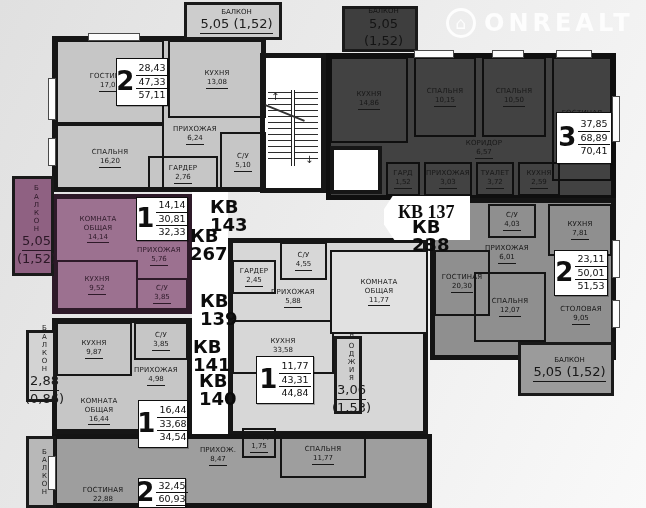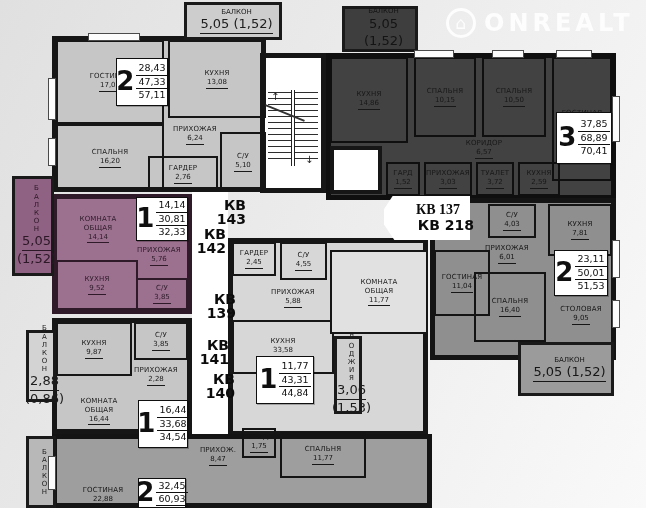--- a/index.html
+++ b/index.html
@@ -24,21 +24,21 @@
   .infobox .num{font-size:26px;font-weight:bold;line-height:.9;}
   .infobox .vals{display:flex;flex-direction:column;font-size:9.5px;line-height:1.3;}
   .infobox .vals span{padding:0 2px;}
   .infobox .vals span.u{border-bottom:1px solid #0f0f0f;}
   .balcony{position:absolute;border:3px solid #1a1a1a;box-sizing:border-box;z-index:2;
            display:flex;flex-direction:column;align-items:center;justify-content:center;text-align:center;padding-left:7px;}
   .b-label{font-size:7px;line-height:1.2;}
   .vtext{display:inline-block;width:9px;word-break:break-all;line-height:1.15;font-size:7px;}
   .b-area{font-size:13px;line-height:1.3;}
   .b-area.u{border-bottom:1px solid currentColor;}
-  .kv{position:absolute;z-index:6;font-weight:bold;color:#0c0c0c;font-size:14px;line-height:1.02;text-align:right;}
+  .kv{position:absolute;z-index:6;font-weight:bold;color:#0c0c0c;font-size:18px;line-height:1.02;text-align:left;}
   .window{position:absolute;background:#fcfcfc;border:1px solid #4a4a4a;box-sizing:border-box;z-index:5;}
   #stairwell{position:absolute;left:260px;top:53px;width:66px;height:140px;background:#fff;
              border:5px solid #161616;box-sizing:border-box;z-index:2;}
   #stairs{position:absolute;left:268px;top:92px;width:50px;height:72px;z-index:3;
           background:repeating-linear-gradient(to bottom,#2e2e2e 0 1px,transparent 1px 6px);}
   #stairs-mid{position:absolute;left:291px;top:90px;width:2px;height:76px;background:#fff;
               border-left:1px solid #222;border-right:1px solid #222;z-index:4;}
   #stairs-diag{position:absolute;left:264px;top:112px;width:42px;height:2px;background:#333;
                transform:rotate(22deg);z-index:4;}
   .arrow{position:absolute;z-index:5;font-size:10px;color:#222;line-height:1;}
@@ -167,36 +167,36 @@
       <div class="room walled" style="position: absolute; left: 56px; top: 322px; width: 76px; height: 54px; color: rgb(26, 26, 26); border-color: rgb(22, 22, 22);">
         <div class="room-label">КУХНЯ</div>
         <div class="room-area">9,87</div>
       </div>
       <div class="room walled" style="position: absolute; left: 134px; top: 322px; width: 54px; height: 38px; color: rgb(26, 26, 26); border-color: rgb(22, 22, 22);">
         <div class="room-label">С/У</div>
         <div class="room-area">3,85</div>
       </div>
       <div class="room" style="position: absolute; left: 126px; top: 362px; width: 60px; height: 28px; color: rgb(26, 26, 26); border-color: rgb(22, 22, 22);">
         <div class="room-label">ПРИХОЖАЯ</div>
-        <div class="room-area">2,28</div>
+        <div class="room-area">4,98</div>
       </div>
       <div class="room" style="position: absolute; left: 58px; top: 390px; width: 82px; height: 42px; color: rgb(26, 26, 26); border-color: rgb(22, 22, 22);">
         <div class="room-label narrow">КОМНАТА ОБЩАЯ</div>
         <div class="room-area">16,44</div>
       </div>
       <div class="infobox" style="position: absolute; left: 138px; top: 400px; width: 50px; height: 48px;">
         <div class="num">1</div>
         <div class="vals">
           <span class="u">16,44</span>
           <span class="u">33,68</span>
           <span>34,54</span>
         </div>
       </div>
       <div class="apt" style="position: absolute; left: 228px; top: 238px; width: 200px; height: 198px; background: rgb(215, 215, 215); border-color: rgb(22, 22, 22);"></div>
-      <div class="room walled" style="position: absolute; left: 232px; top: 242px; width: 44px; height: 34px; color: rgb(26, 26, 26); border-color: rgb(22, 22, 22);">
+      <div class="room walled" style="position: absolute; left: 232px; top: 260px; width: 44px; height: 34px; color: rgb(26, 26, 26); border-color: rgb(22, 22, 22);">
         <div class="room-label">ГАРДЕР</div>
         <div class="room-area">2,45</div>
       </div>
       <div class="room walled" style="position: absolute; left: 280px; top: 242px; width: 47px; height: 38px; color: rgb(26, 26, 26); border-color: rgb(22, 22, 22);">
         <div class="room-label">С/У</div>
         <div class="room-area">4,55</div>
       </div>
       <div class="room" style="position: absolute; left: 260px; top: 284px; width: 66px; height: 28px; color: rgb(26, 26, 26); border-color: rgb(22, 22, 22);">
         <div class="room-label">ПРИХОЖАЯ</div>
         <div class="room-area">5,88</div>
@@ -225,25 +225,25 @@
       <div class="room" style="position: absolute; left: 472px; top: 240px; width: 70px; height: 28px; color: rgb(22, 22, 22); border-color: rgb(20, 20, 20);">
         <div class="room-label">ПРИХОЖАЯ</div>
         <div class="room-area">6,01</div>
       </div>
       <div class="room walled" style="position: absolute; left: 548px; top: 204px; width: 64px; height: 52px; color: rgb(22, 22, 22); border-color: rgb(20, 20, 20);">
         <div class="room-label">КУХНЯ</div>
         <div class="room-area">7,81</div>
       </div>
       <div class="room walled" style="position: absolute; left: 434px; top: 250px; width: 56px; height: 66px; color: rgb(22, 22, 22); border-color: rgb(20, 20, 20);">
         <div class="room-label">ГОСТИНАЯ</div>
-        <div class="room-area">11,04</div>
+        <div class="room-area">20,30</div>
       </div>
       <div class="room walled" style="position: absolute; left: 474px; top: 272px; width: 72px; height: 70px; color: rgb(22, 22, 22); border-color: rgb(20, 20, 20);">
         <div class="room-label">СПАЛЬНЯ</div>
-        <div class="room-area">16,40</div>
+        <div class="room-area">12,07</div>
       </div>
       <div class="room" style="position: absolute; left: 550px; top: 286px; width: 62px; height: 58px; color: rgb(22, 22, 22); border-color: rgb(20, 20, 20);">
         <div class="room-label">СТОЛОВАЯ</div>
         <div class="room-area">9,05</div>
       </div>
       <div class="infobox" style="position: absolute; left: 554px; top: 250px; width: 54px; height: 46px;">
         <div class="num">2</div>
         <div class="vals">
           <span class="u">23,11</span>
           <span class="u">50,01</span>
@@ -303,39 +303,39 @@
       </div>
       <div class="balcony" style="position: absolute; left: 26px; top: 436px; width: 30px; height: 72px; background: rgb(184, 184, 184); color: rgb(28, 28, 28);">
         <span class="vtext">БАЛКОН</span>
       </div>
       <div class="kv" style="position: absolute; left: 210px; top: 198px; width: 36px;">
         <div>КВ</div>
         <div>143</div>
       </div>
       <div class="kv" style="position: absolute; left: 190px; top: 227px; width: 36px;">
         <div>КВ</div>
-        <div>142</div>
+        <div>267</div>
       </div>
       <div class="kv" style="position: absolute; left: 200px; top: 292px; width: 36px;">
         <div>КВ</div>
         <div>139</div>
       </div>
       <div class="kv" style="position: absolute; left: 193px; top: 338px; width: 36px;">
         <div>КВ</div>
         <div>141</div>
       </div>
       <div class="kv" style="position: absolute; left: 199px; top: 372px; width: 36px;">
         <div>КВ</div>
         <div>140</div>
       </div>
       <div class="kv" style="position: absolute; left: 398px; top: 203px; width: 62px; font-family: Liberation Serif, serif;">
         <div>КВ 137</div>
       </div>
       <div class="kv" style="position: absolute; left: 412px; top: 218px; width: 62px;">
-        <div>КВ 218</div>
+        <div>КВ 238</div>
       </div>
     </div>
 
   <div id="stairwell"></div>
   <div id="stairs"></div>
   <div id="stairs-mid"></div>
   <div id="stairs-diag"></div>
   <span class="arrow" style="left:271px;top:92px;">↑</span>
   <span class="arrow" style="left:305px;top:155px;">↓</span>
   <div id="elevator"></div>

